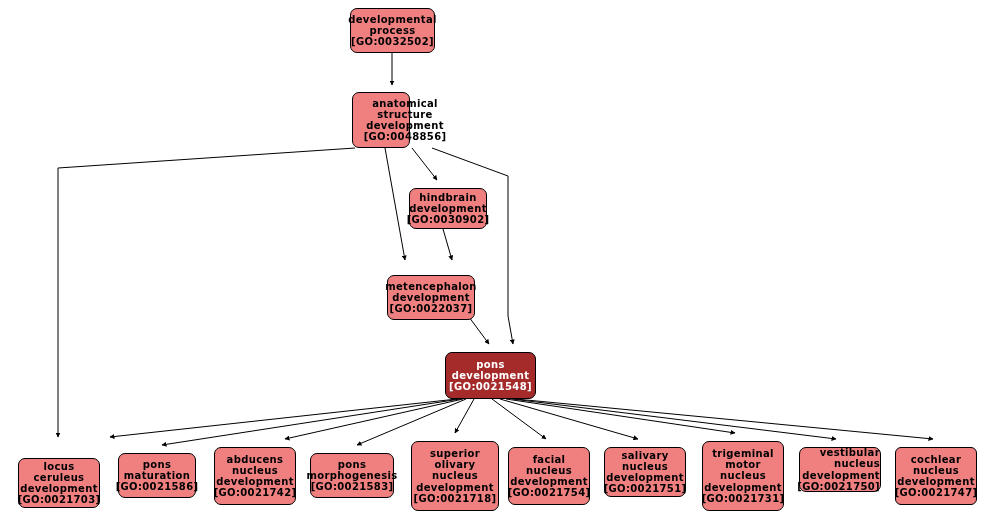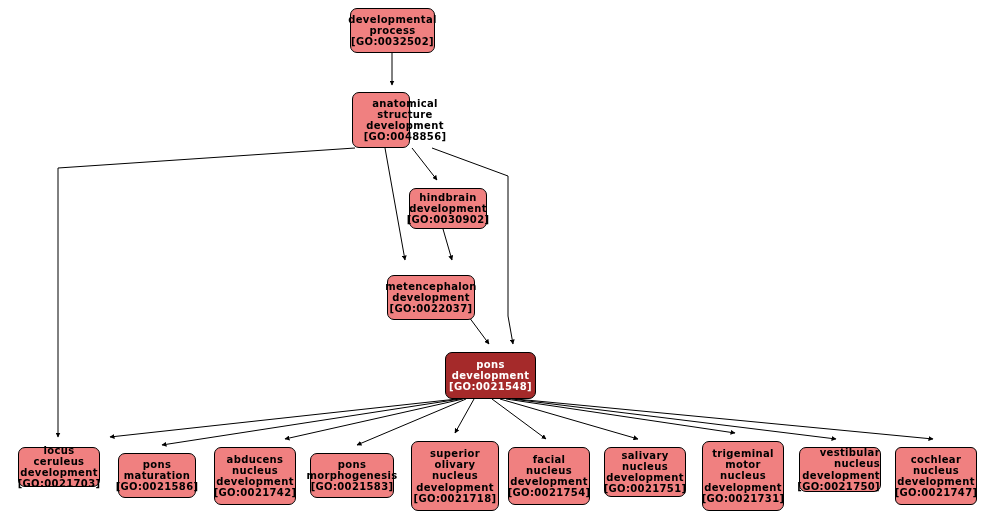--- a/index.html
+++ b/index.html
@@ -101,21 +101,21 @@
       <div class="node" title="metencephalon development [GO:0022037]" style="left: 387px; top: 268px; width: 88px; height: 45px; margin-top: 7px;">
         <span class="line">metencephalon</span>
         <span class="line">development</span>
         <span class="line">[GO:0022037]</span>
       </div>
       <div class="node highlight" title="pons development [GO:0021548]" style="left: 445px; top: 352px; width: 91px; height: 47px;">
         <span class="line">pons</span>
         <span class="line">development</span>
         <span class="line">[GO:0021548]</span>
       </div>
-      <div class="node" title="locus ceruleus development [GO:0021703]" style="left: 18px; top: 447px; width: 82px; height: 40px;">
+      <div class="node" title="locus ceruleus development [GO:0021703]" style="left: 18px; top: 458px; width: 82px; height: 50px;">
         <span class="line">locus</span>
         <span class="line">ceruleus</span>
         <span class="line">development</span>
         <span class="line">[GO:0021703]</span>
       </div>
       <div class="node" title="pons maturation [GO:0021586]" style="left: 118px; top: 453px; width: 78px; height: 45px;">
         <span class="line">pons</span>
         <span class="line">maturation</span>
         <span class="line">[GO:0021586]</span>
       </div>

